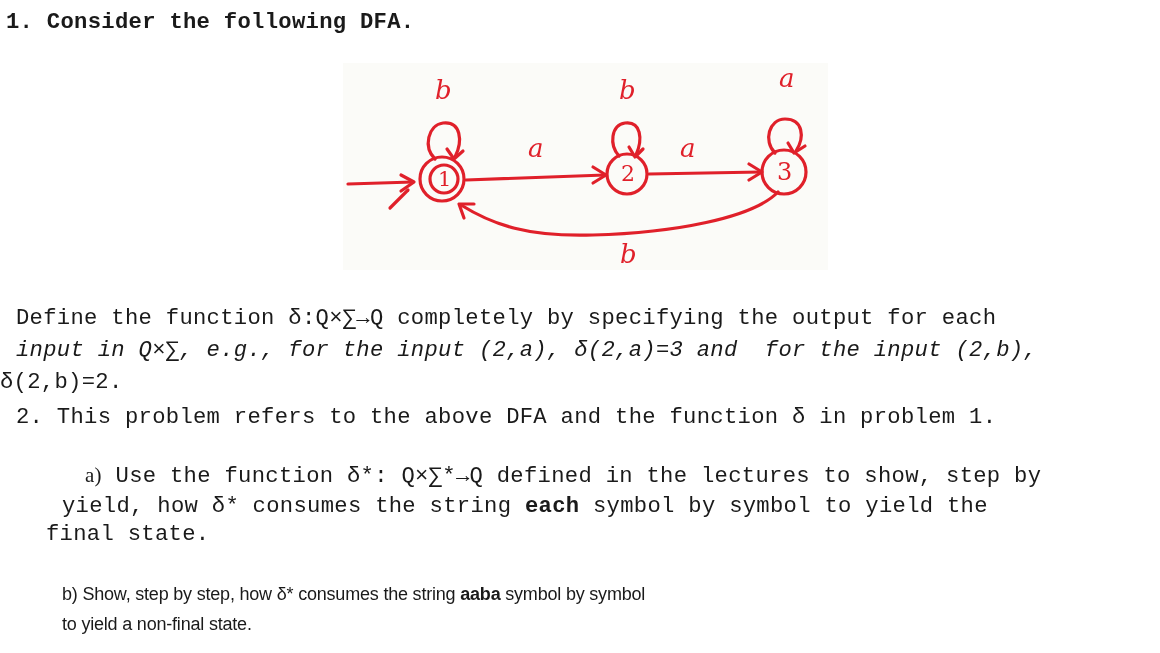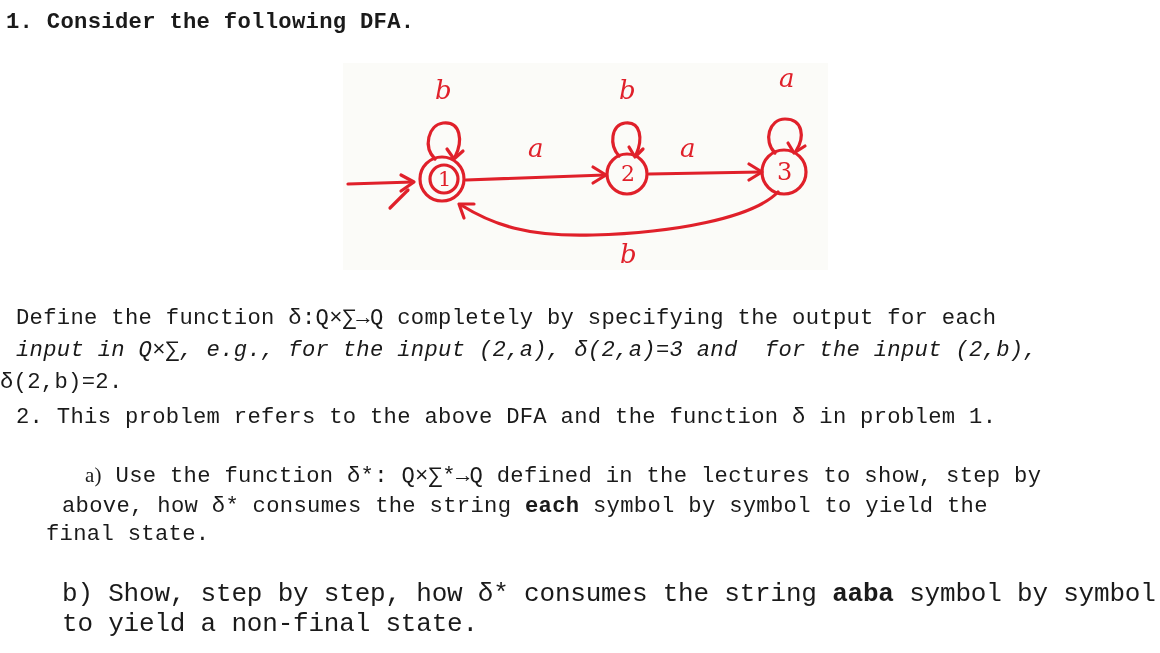--- a/index.html
+++ b/index.html
@@ -12,21 +12,21 @@
       position: absolute; white-space: pre; font-size: 22.2px; line-height: 26px;
       letter-spacing: 0.3px;
     }
     .serif { font-family: "Liberation Serif", "DejaVu Serif", serif; font-size: 21px; }
     b { font-weight: bold; }
     .diagram {
       position: absolute; left: 343px; top: 63px; width: 485px; height: 207px;
       background: #fbfbf8;
     }
     .diagram svg { display: block; }
-    .condensed { font-family: Liberation Mono, monospace; font-size: 26px; letter-spacing: -0.2px; }
+    .condensed { font-family: Liberation Sans, sans-serif; font-size: 18px; letter-spacing: -0.2px; }
   </style>
 </head>
 <body>
 
 <div class="line" style="left:6px; top:10px;font-weight:bold;">1. Consider the following DFA.</div>
 
 <div class="diagram">
   <svg width="485" height="207" viewBox="0 0 485 207" xmlns="http://www.w3.org/2000/svg" fill="none" stroke="#e0202a" stroke-width="3.2" stroke-linecap="round" stroke-linejoin="round">
 
     <g>
@@ -80,17 +80,17 @@
   </div>
 </div>
 
 <div class="line" style="left:16px; top:306px;">Define the function δ:Q×∑→Q completely by specifying the output for each</div>
 <div class="line" style="left:16px; top:338px;font-style:italic;">input in Q×∑, e.g., for the input (2,a), δ(2,a)=3 and  for the input (2,b),</div>
 <div class="line" style="left:0; top:370px;">δ(2,b)=2.</div>
 
 <div class="line" style="left:16px; top:405px;">2. This problem refers to the above DFA and the function δ in problem 1.</div>
 
 <div class="line" style="left:62px; top:462px;margin-left:23px;"><span class="serif">a)</span><span> Use the function δ*: Q×∑*→Q defined in the lectures to show, step by</span></div>
-<div class="line" style="left:62px; top:494px;"><span>above, how δ* consumes the string </span><b>each</b><span> symbol by symbol to yield the</span></div>
+<div class="line" style="left:62px; top:494px;"><span>yield, how δ* consumes the string </span><b>each</b><span> symbol by symbol to yield the</span></div>
 <div class="line" style="left:46px; top:522px;">final state.</div>
 
 <div class="line condensed" style="left:62px; top:581px;"><span>b) Show, step by step, how δ* consumes the string </span><b>aaba</b><span> symbol by symbol</span></div>
 <div class="line condensed" style="left:62px; top:611px;">to yield a non-final state.</div>
 
 </body></html>

